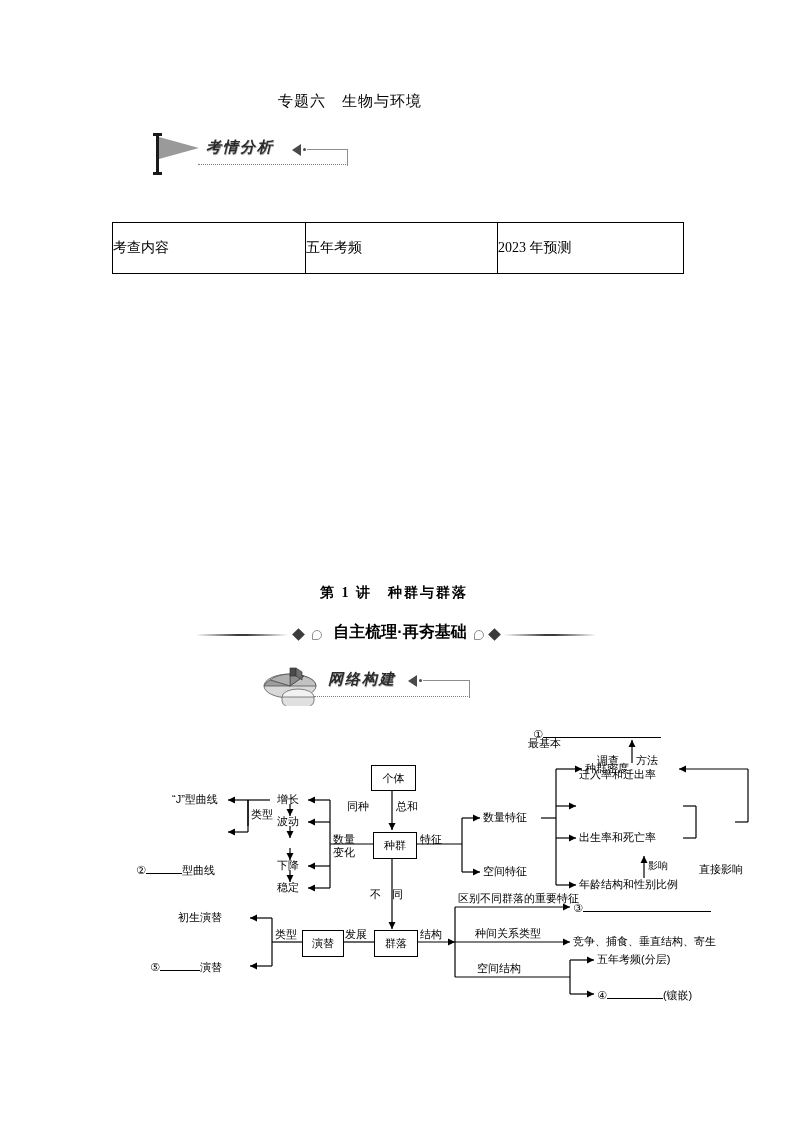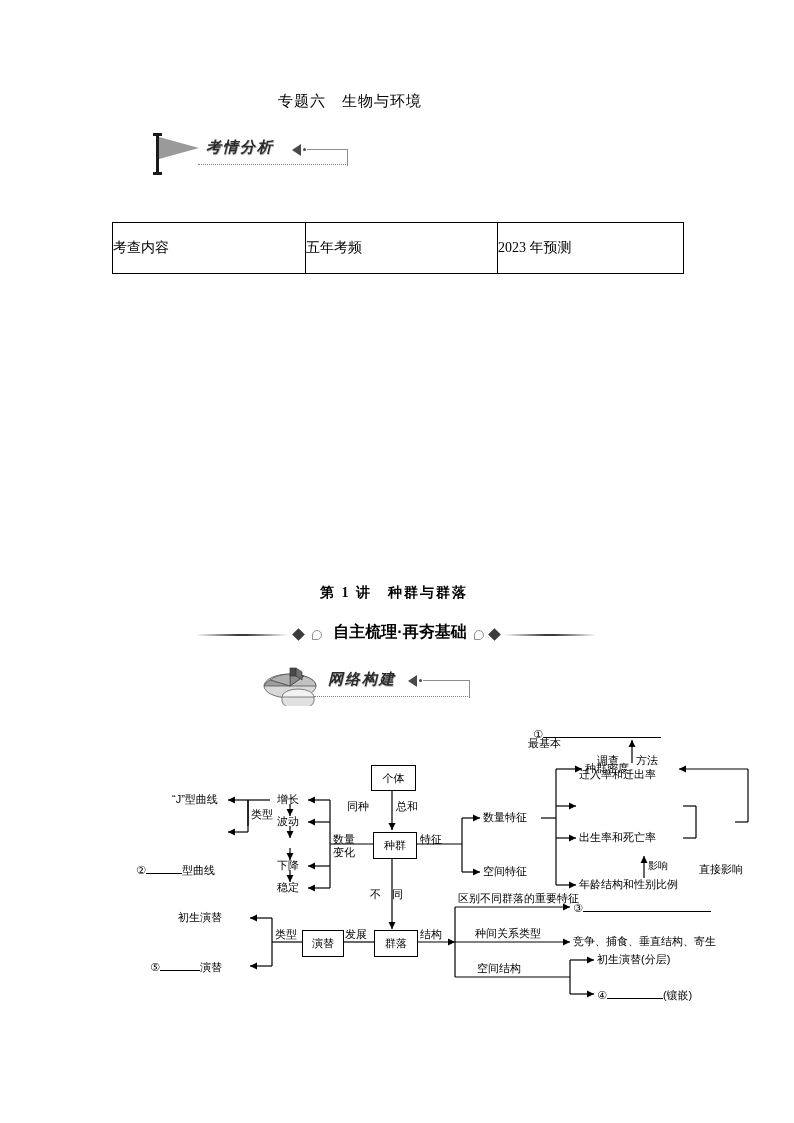--- a/index.html
+++ b/index.html
@@ -428,21 +428,21 @@
   <div class="cm-label" style="left:458px; top:892px;">区别不同群落的重要特征</div>
 
   <div class="cm-label" style="left:573px; top:900px;">
     <span>③</span><span class="blank-ul" style="width:128px;"></span>
   </div>
 
   <div class="cm-label" style="left:475px; top:927px;">种间关系类型</div>
   <div class="cm-label" style="left:573px; top:935px;">竞争、捕食、垂直结构、寄生</div>
 
   <div class="cm-label" style="left:477px; top:962px;">空间结构</div>
-  <div class="cm-label" style="left:597px; top:953px;">初生演替(分层)</div>
+  <div class="cm-label" style="left:597px; top:953px;">五年考频(分层)</div>
 
   <div class="cm-label" style="left:597px; top:987px;">
     <span>④</span><span class="blank-ul" style="width:56px;"></span><span>(镶嵌)</span>
   </div>
 
   <div class="cm-label" style="left:178px; top:911px;">初生演替</div>
 
   <div class="cm-label" style="left:150px; top:959px;">
     <span>⑤</span><span class="blank-ul" style="width:40px;"></span><span>演替</span>
   </div>

